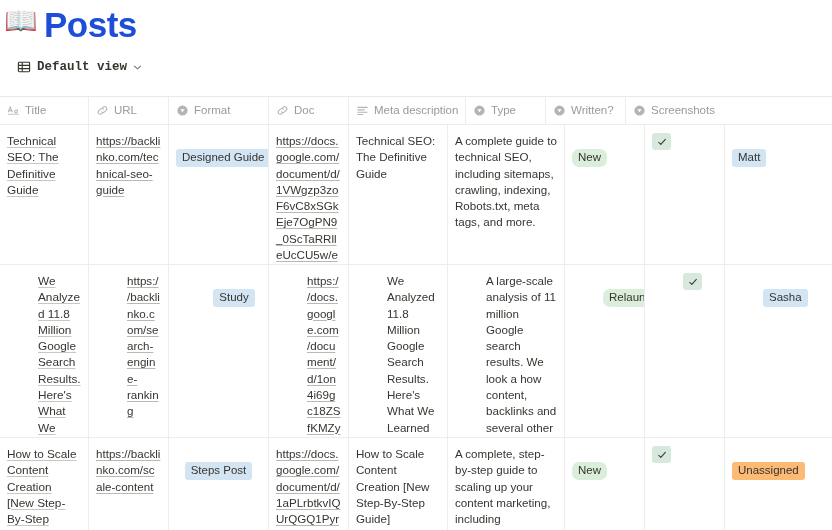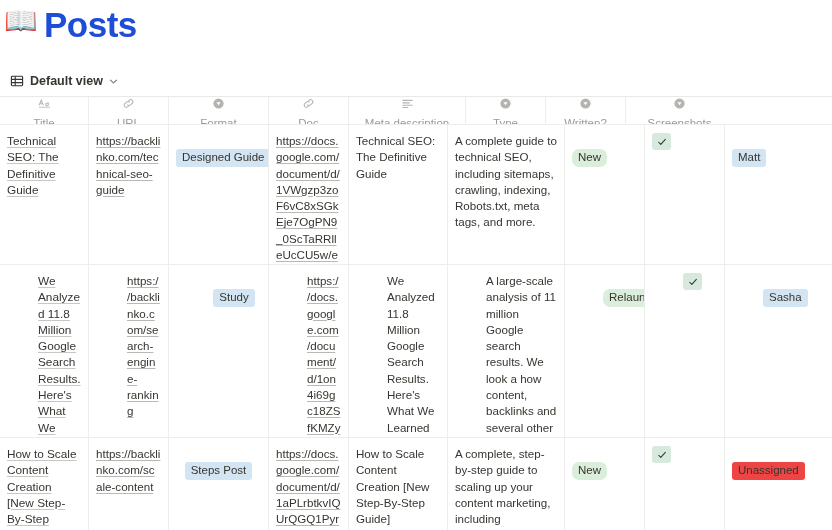--- a/index.html
+++ b/index.html
@@ -33,25 +33,26 @@
     font-size: 35px;
     font-weight: 700;
     color: #1d4ed8;
     letter-spacing: -0.5px;
     line-height: 1;
   }
 
   
   .viewbar {
     display: flex;
-    align-items: flex-end;
+    align-items: flex-start;
     gap: 6px;
-    padding-left: 8px;
+    padding-left: 15px;
     height: 32px;
     margin-top: 12px;
+    font-family: Liberation Mono, monospace;
   }
   .view-tab {
     display: inline-flex;
     align-items: center;
     gap: 6px;
     font-size: 12.5px;
     font-weight: 700;
     color: #37352f;
     cursor: pointer;
     padding: 2px 2px;
@@ -83,21 +84,20 @@
     white-space: nowrap;
   }
   .tcell {
     border-right: 1px solid #ededec;
     padding: 8px 7px 8px 7px;
     font-size: 11.6px;
     line-height: 16.3px;
     color: #37352f;
     overflow: hidden;
     word-break: break-word;
-    flex-direction: column;
   }
   .tcell:last-child { border-right: none; }
 
   
   .c-title  { width: 89px; }
   .c-url    { width: 80px; }
   .c-format { width: 100px; text-align: center; }
   .c-doc    { width: 80px; }
   .c-metat  { width: 99px; }
   .c-metad  { width: 117px; }
@@ -132,21 +132,21 @@
     padding: 1px 6px 2px 6px;
     border-radius: 3px;
     font-size: 11.5px;
     line-height: 15px;
     color: #37352f;
     white-space: nowrap;
     margin-top: 16px;
   }
   .pill-blue  { background: #d3e5f3; }
   .pill-green { background: #dbeddb; border-radius: 7px; }
-  .pill-pink  { background: #ef4444; }
+  .pill-pink  { background: #fdba74; }
 
   .check-box {
     width: 19px; height: 17px;
     background: #d7e8dd;
     border-radius: 3px;
     display: inline-flex;
     align-items: center;
     justify-content: center;
   }
   .check-box svg { width: 10px; height: 10px; display: block; }

